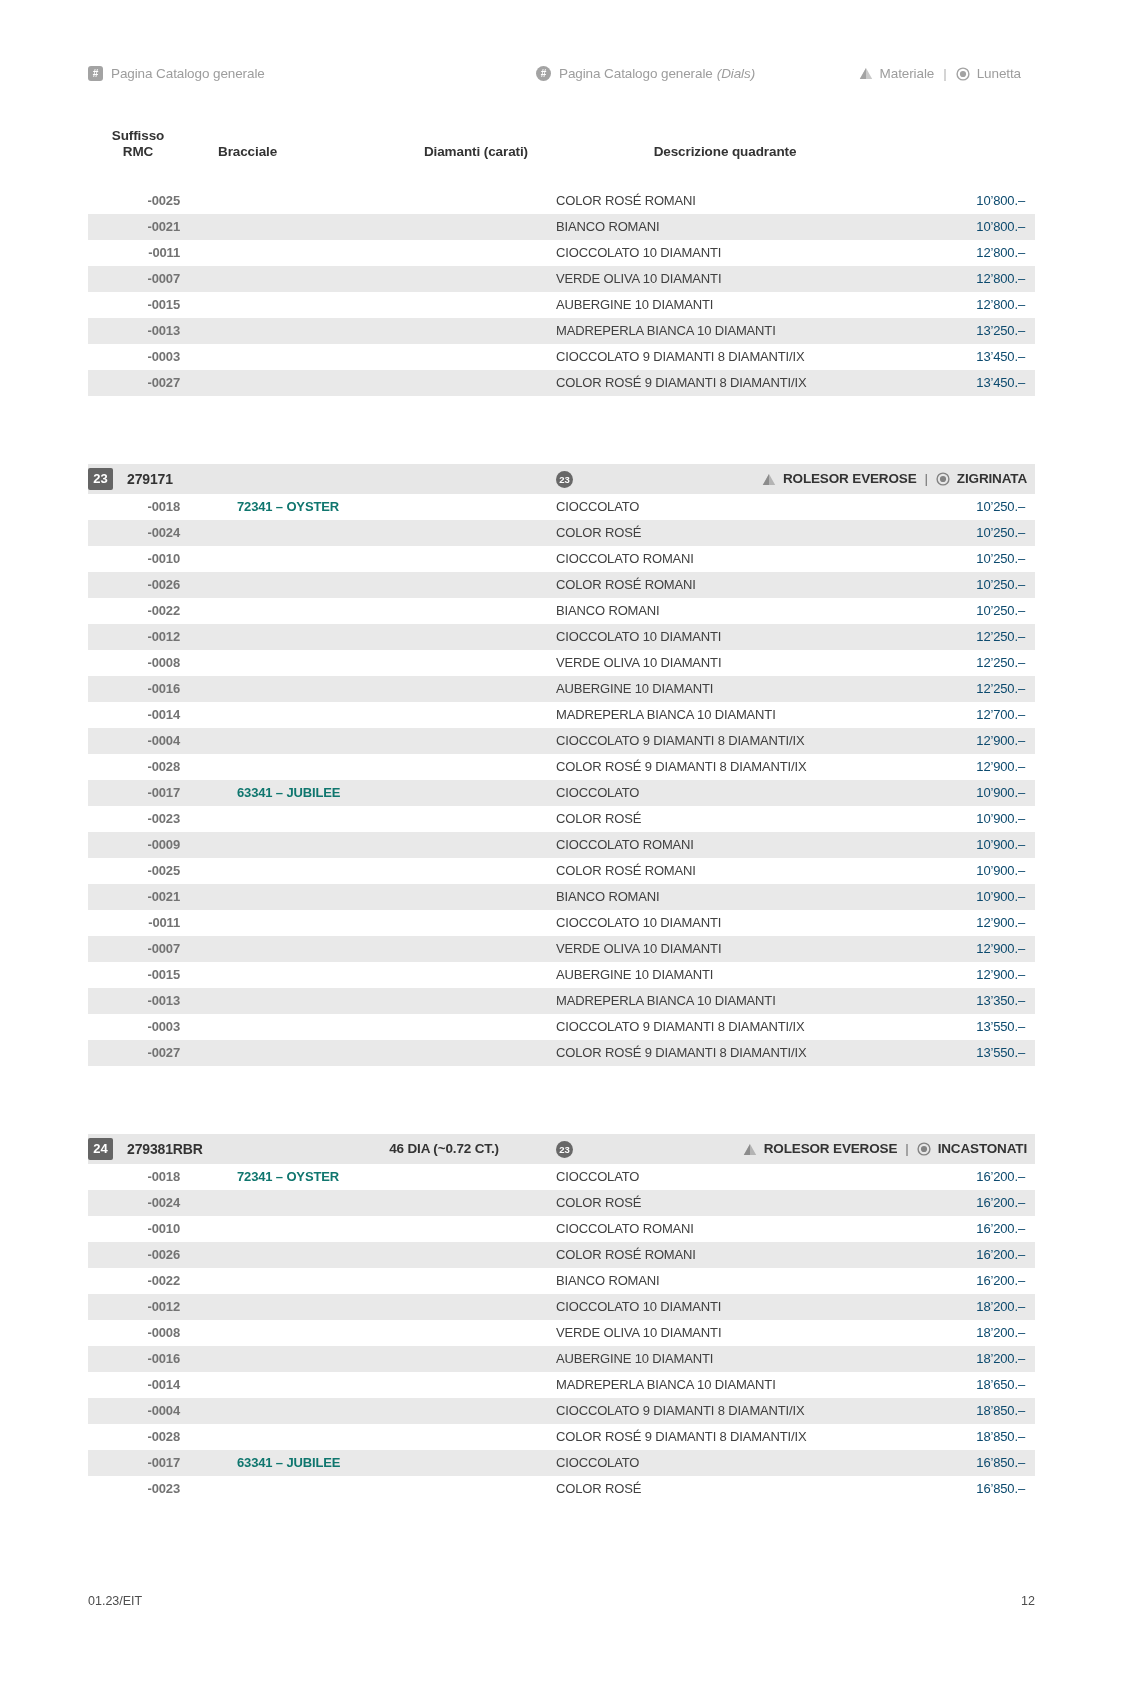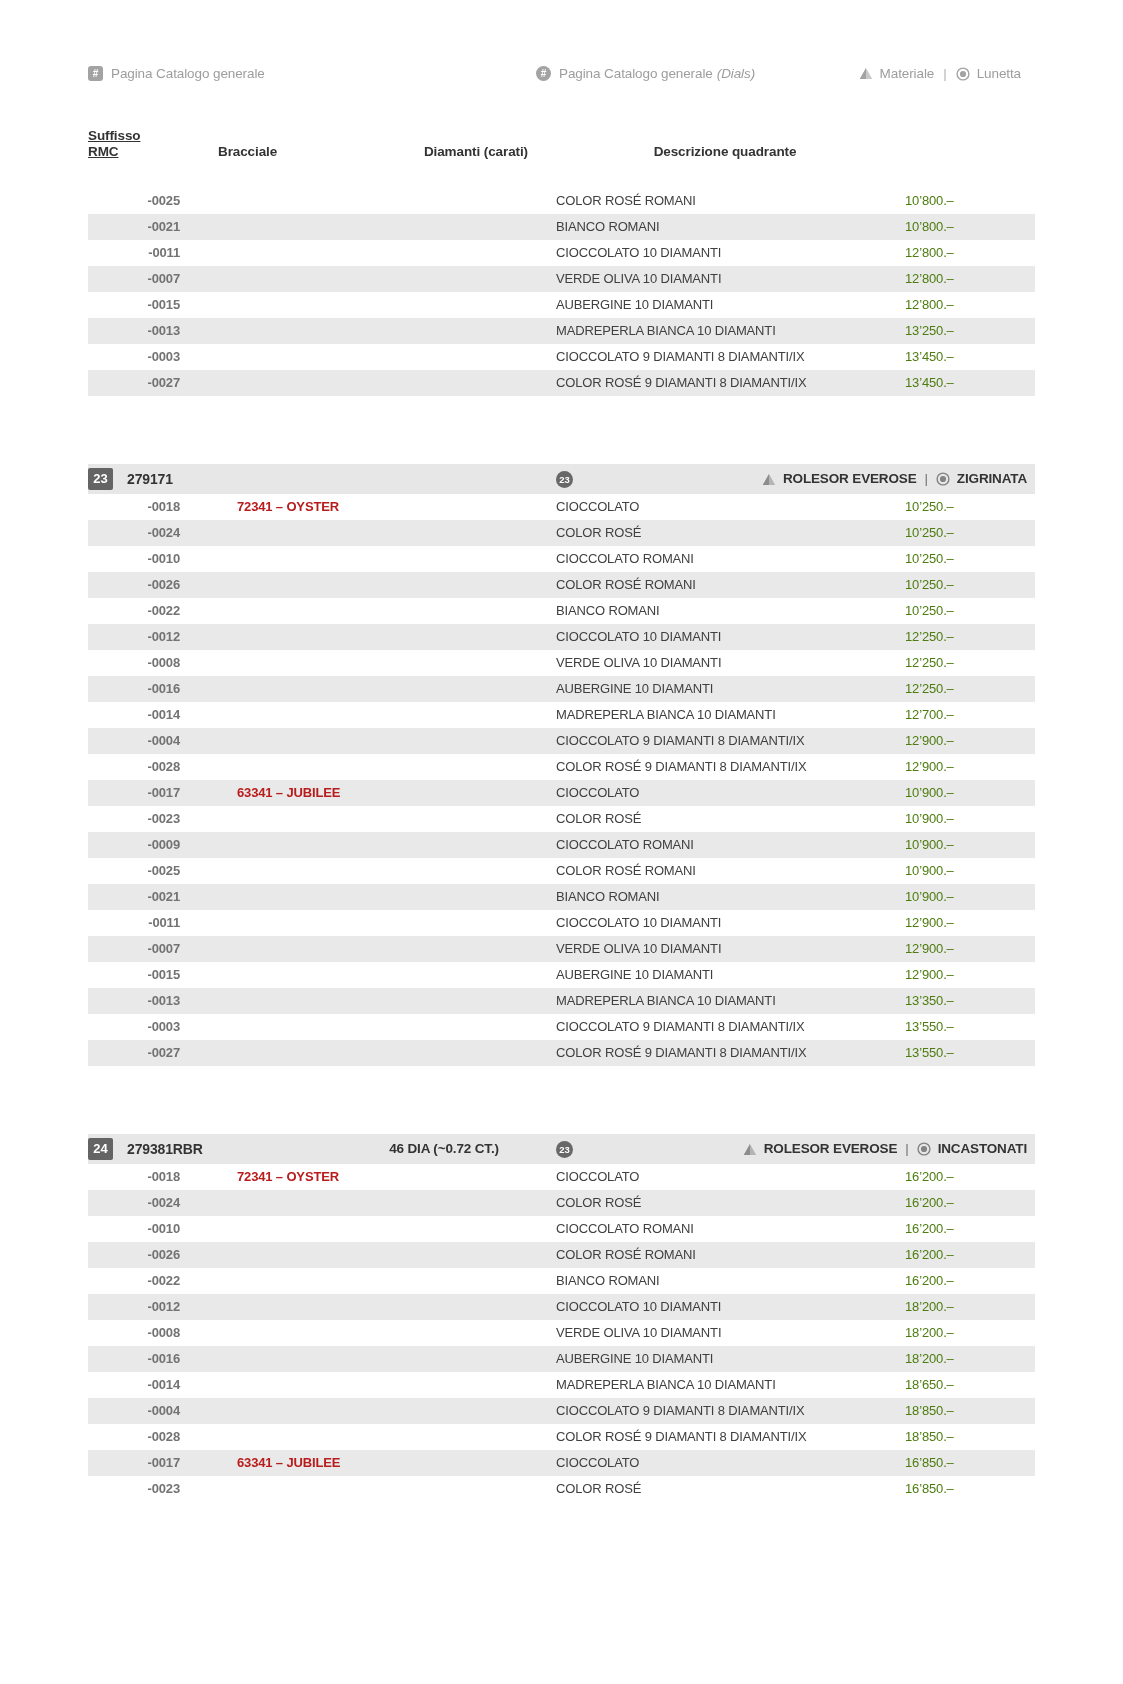--- a/index.html
+++ b/index.html
@@ -20,21 +20,21 @@
   .hash-sq { border-radius:3px; }
   .hash-ci { border-radius:50%; }
   .nav-ital { font-style:italic; margin-left:4px; }
   .nav-sep { margin:0 9px; color:#b5b5b5; }
   .nav-icon { margin-right:7px; display:inline-flex; }
 
   
   .col-heads { position:absolute; top:114px; left:88px; width:947px; height:48px;
                font-size:13.5px; font-weight:bold; color:#333; letter-spacing:-0.1px; }
   .ch { position:absolute; bottom:2px; line-height:16px; }
-  .ch-suffix { left:0; width:100px; text-align:left;text-decoration:underline; }
+  .ch-suffix { left:0; width:100px; text-align:center; }
   .ch-bracelet { left:130px; width:143px; text-align:left;margin-top:17px; }
   .ch-diamonds { left:300px; width:140px; text-align:right; }
   .ch-dial { left:537px; width:200px; text-align:center; }
   .ch-price { right:2px; width:260px; text-align:right; }
 
   
   .table { position:absolute; top:188px; left:88px; width:947px; font-size:13px; letter-spacing:-0.15px; }
   .section + .section { margin-top:68px; }
 
   .section-header { position:relative; height:30px; line-height:30px; background:#e7e7e7;
@@ -50,24 +50,24 @@
                   display:inline-flex; align-items:center; justify-content:center;
                   font-size:9.5px; font-weight:bold; letter-spacing:0; }
   .sh-materials { position:absolute; right:8px; top:0; display:inline-flex; align-items:center;
                   height:30px; font-size:13.5px;text-align:center; }
   .sh-materials .m-icon { margin-right:7px; display:inline-flex; }
   .sh-materials .m-sep { margin:0 8px; font-weight:normal; color:#6f6f6f; }
 
   .row { display:flex; height:26px; line-height:26px; white-space:nowrap; }
   .row.shaded { background:#e9e9e9; }
   .c-suffix { flex:0 0 92px; text-align:right; font-weight:bold; color:#737373; }
-  .c-bracelet { flex:0 0 210px; padding-left:57px; font-weight:bold; color:#b91c1c; }
+  .c-bracelet { flex:0 0 210px; padding-left:57px; font-weight:bold; color:#0f766e; }
   .c-diamonds { flex:0 0 140px; text-align:right; }
   .c-dial { flex:1 1 auto; padding-left:26px; color:#404040; }
-  .c-price { flex:0 0 130px; padding-right:10px; color:#4d7c0f; }
+  .c-price { flex:0 0 130px; text-align:right; padding-right:10px; color:#0c4a6e; }
 
   
   .footer { position:absolute; top:1594px; left:88px; width:947px; display:flex;
             justify-content:space-between; font-size:12.5px; color:#4d4d4d; }
 </style>
 </head>
 <body>
 
 <div class="page">
 
@@ -508,13 +508,17 @@
     <div class="c-suffix">-0023</div>
     <div class="c-bracelet"></div>
     <div class="c-diamonds"></div>
     <div class="c-dial">COLOR ROSÉ</div>
     <div class="c-price">16’850.–</div>
   </div>
 </div>
   </section>
 </div>
 
+  <footer class="footer">
+    <span>01.23/EIT</span>
+    <span>12</span>
+  </footer>
 </div>
 
 </body></html>

